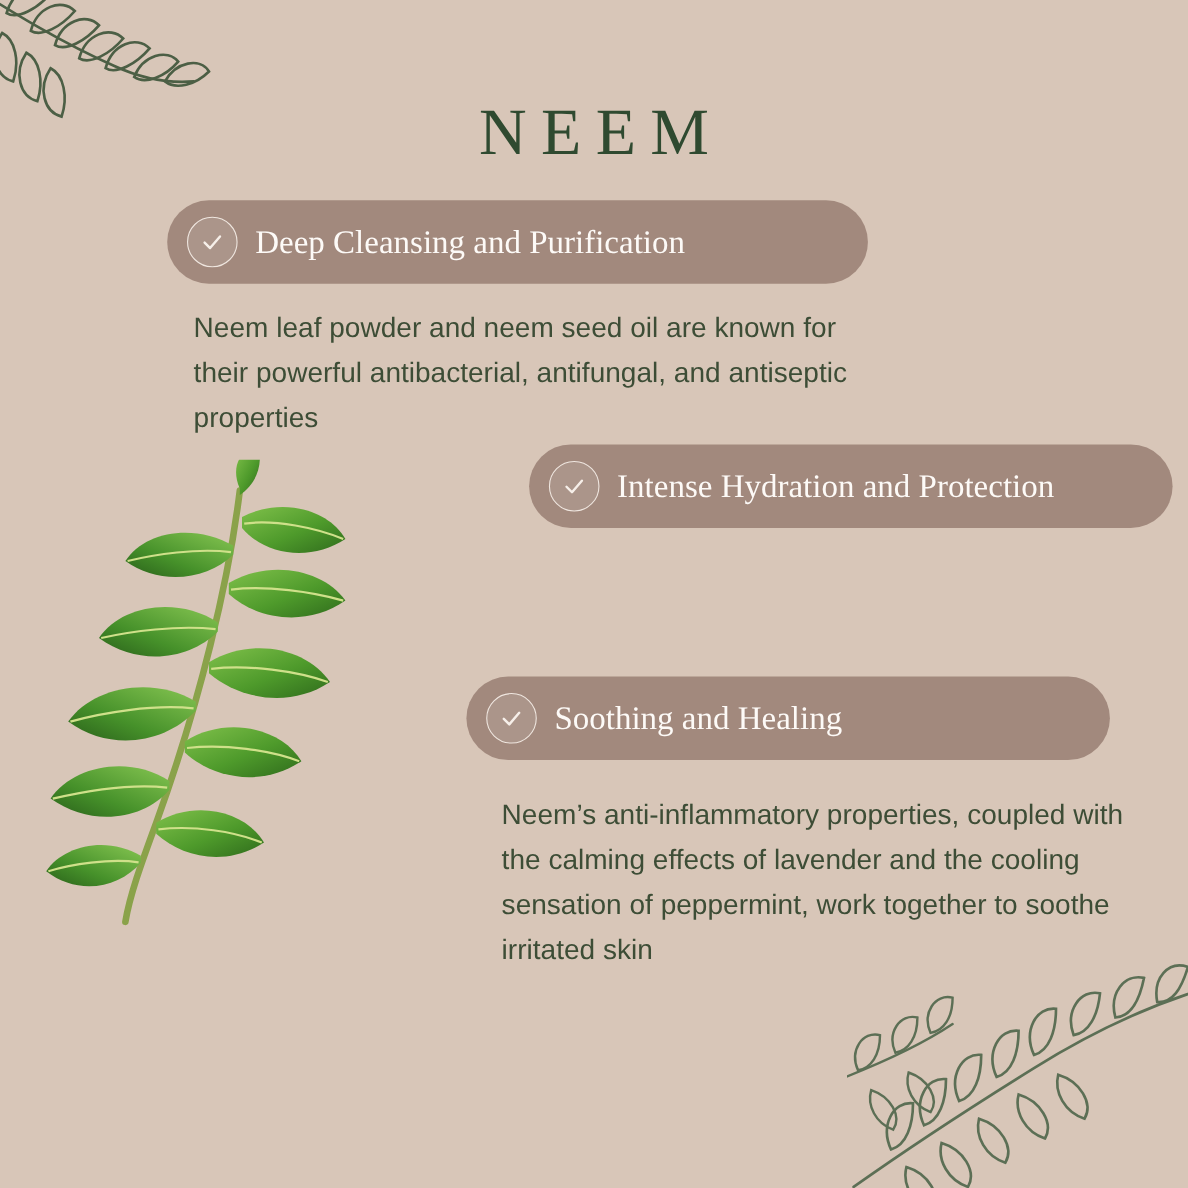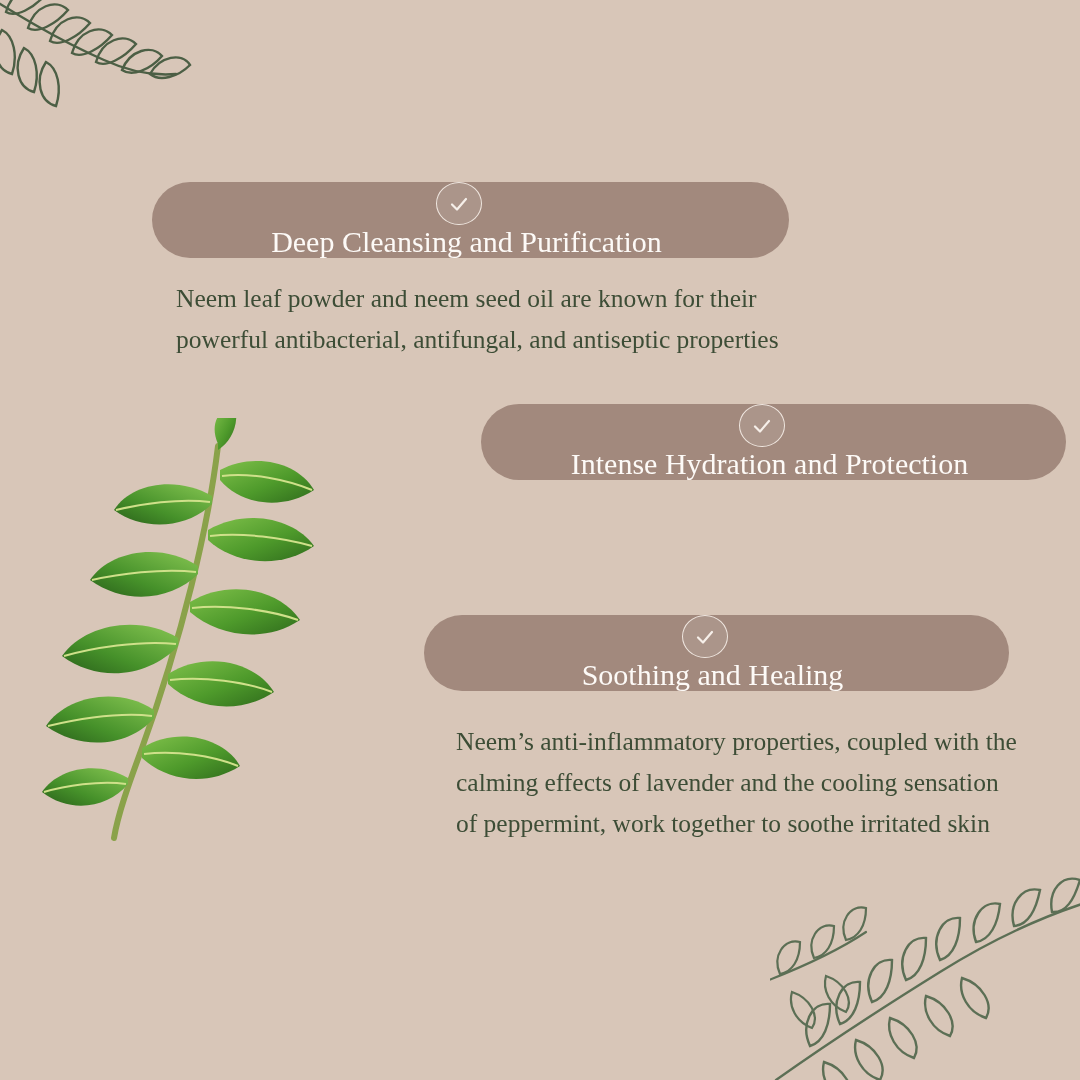--- a/index.html
+++ b/index.html
@@ -48,21 +48,20 @@
   
   .pill {
     position: absolute;
     display: flex;
     align-items: center;
     background: #a2897d;
     border-radius: 44px;
     height: 76px;
     box-sizing: border-box;
     padding: 0 26px 0 18px;
-    flex-direction: column;
   }
   .pill-check {
     width: 44px;
     height: 44px;
     min-width: 44px;
     border-radius: 50%;
     border: 1.6px solid #efe6df;
     background: rgba(255,255,255,0.10);
     display: flex;
     align-items: center;
@@ -77,21 +76,21 @@
     white-space: nowrap;
     font-family: "Liberation Serif", serif;
   }
 
   
   .para {
     position: absolute;
     color: #3d4d36;
     font-size: 25.5px;
     line-height: 41px;
-    font-family: Liberation Serif, serif;
+    font-family: Liberation Sans, sans-serif;
   }
 
   
   #pill-1 { left: 152px; top: 182px; width: 637px; }
   #para-1 { left: 176px; top: 278px; width: 610px; }
 
   #pill-2 { left: 481px; top: 404px; width: 585px; }
   #para-2 { left: 506px; top: 489px; width: 570px; }
 
   #pill-3 { left: 424px; top: 615px; width: 585px; text-align: right; }
@@ -157,20 +156,21 @@
         <path d="M-6 150 C30 136 66 120 96 100"></path>
         <path d="M10 142 C2 124 14 106 30 110 C30 128 22 140 10 142 Z"></path>
         <path d="M44 126 C36 108 48 90 64 94 C64 112 56 124 44 126 Z"></path>
         <path d="M76 108 C68 90 80 72 96 76 C96 94 88 106 76 108 Z"></path>
         <path d="M22 160 C40 166 50 184 42 196 C26 190 18 174 22 160 Z"></path>
         <path d="M56 144 C74 150 84 168 76 180 C60 174 52 158 56 144 Z"></path>
       </g>
     </svg>
   </div>
 
+  <div class="title">NEEM</div>
 
   <div class="leaf-art">
     <svg width="340" height="440" viewBox="0 0 340 440" fill="none">
       <defs>
         <linearGradient id="lg" x1="0" y1="0" x2="1" y2="1">
           <stop offset="0%" stop-color="#7fc04a"></stop>
           <stop offset="55%" stop-color="#4e9a2b"></stop>
           <stop offset="100%" stop-color="#2f6b1c"></stop>
         </linearGradient>
         <linearGradient id="lg2" x1="1" y1="0" x2="0" y2="1">

